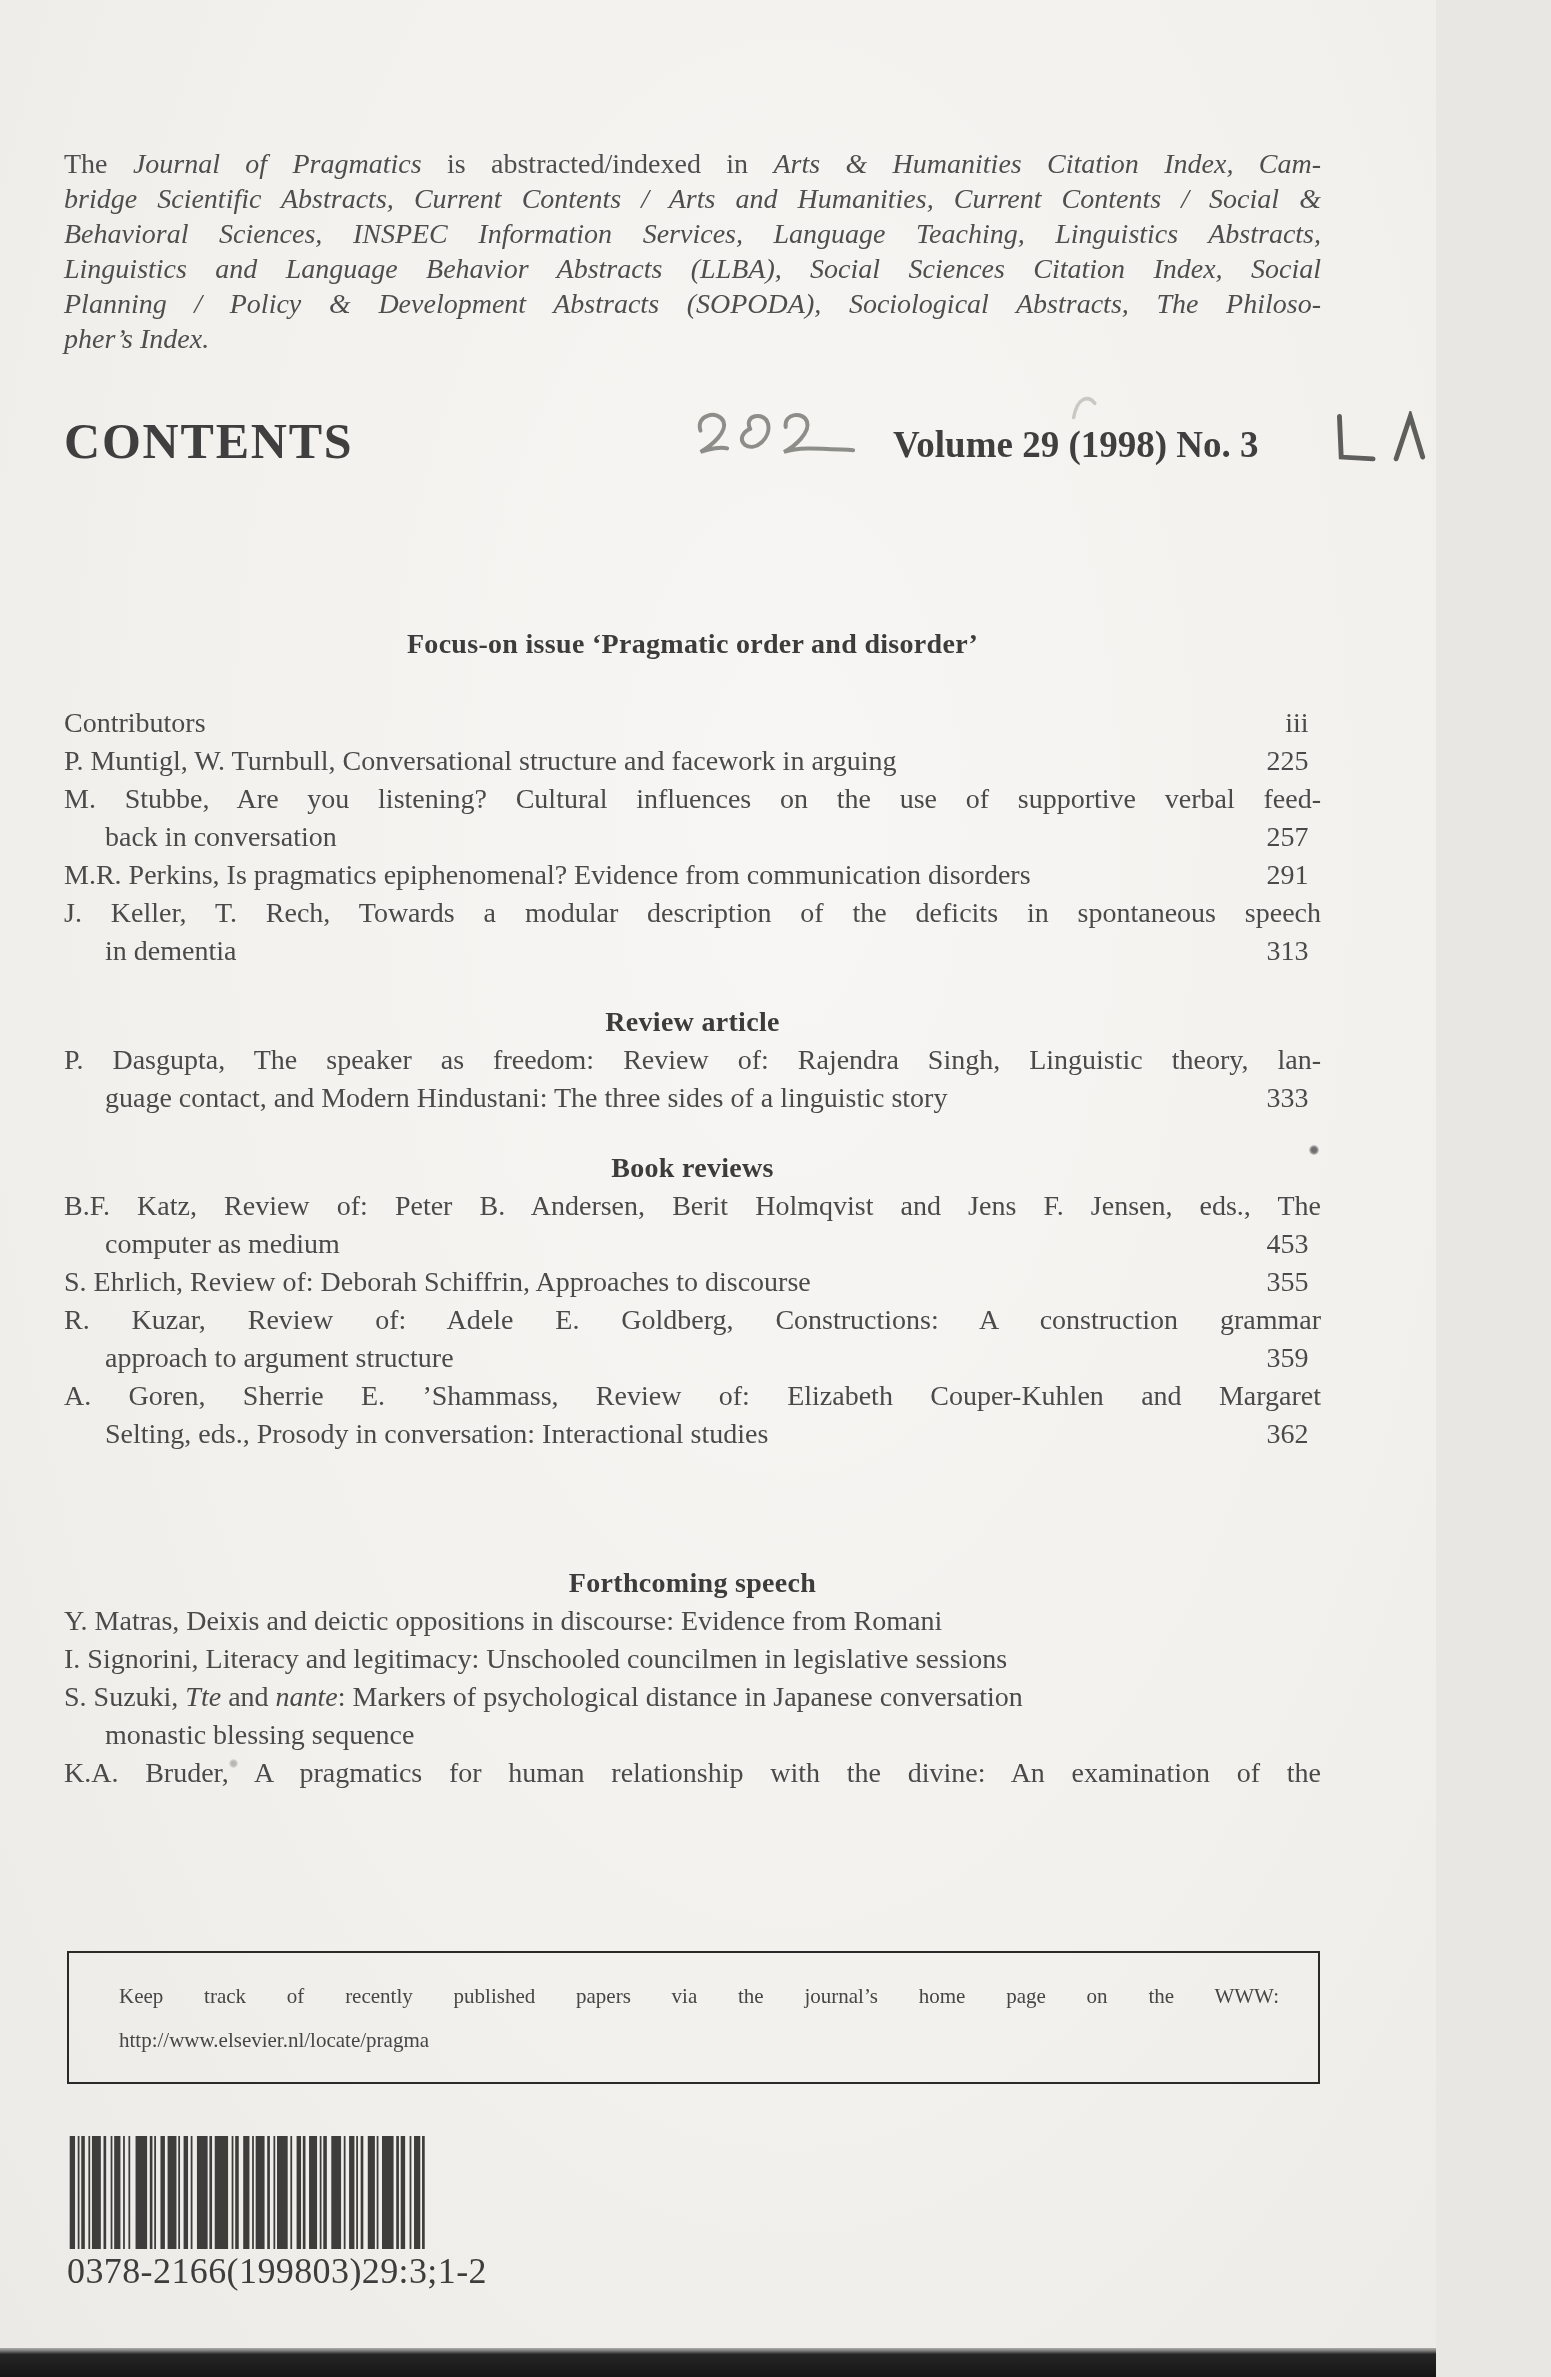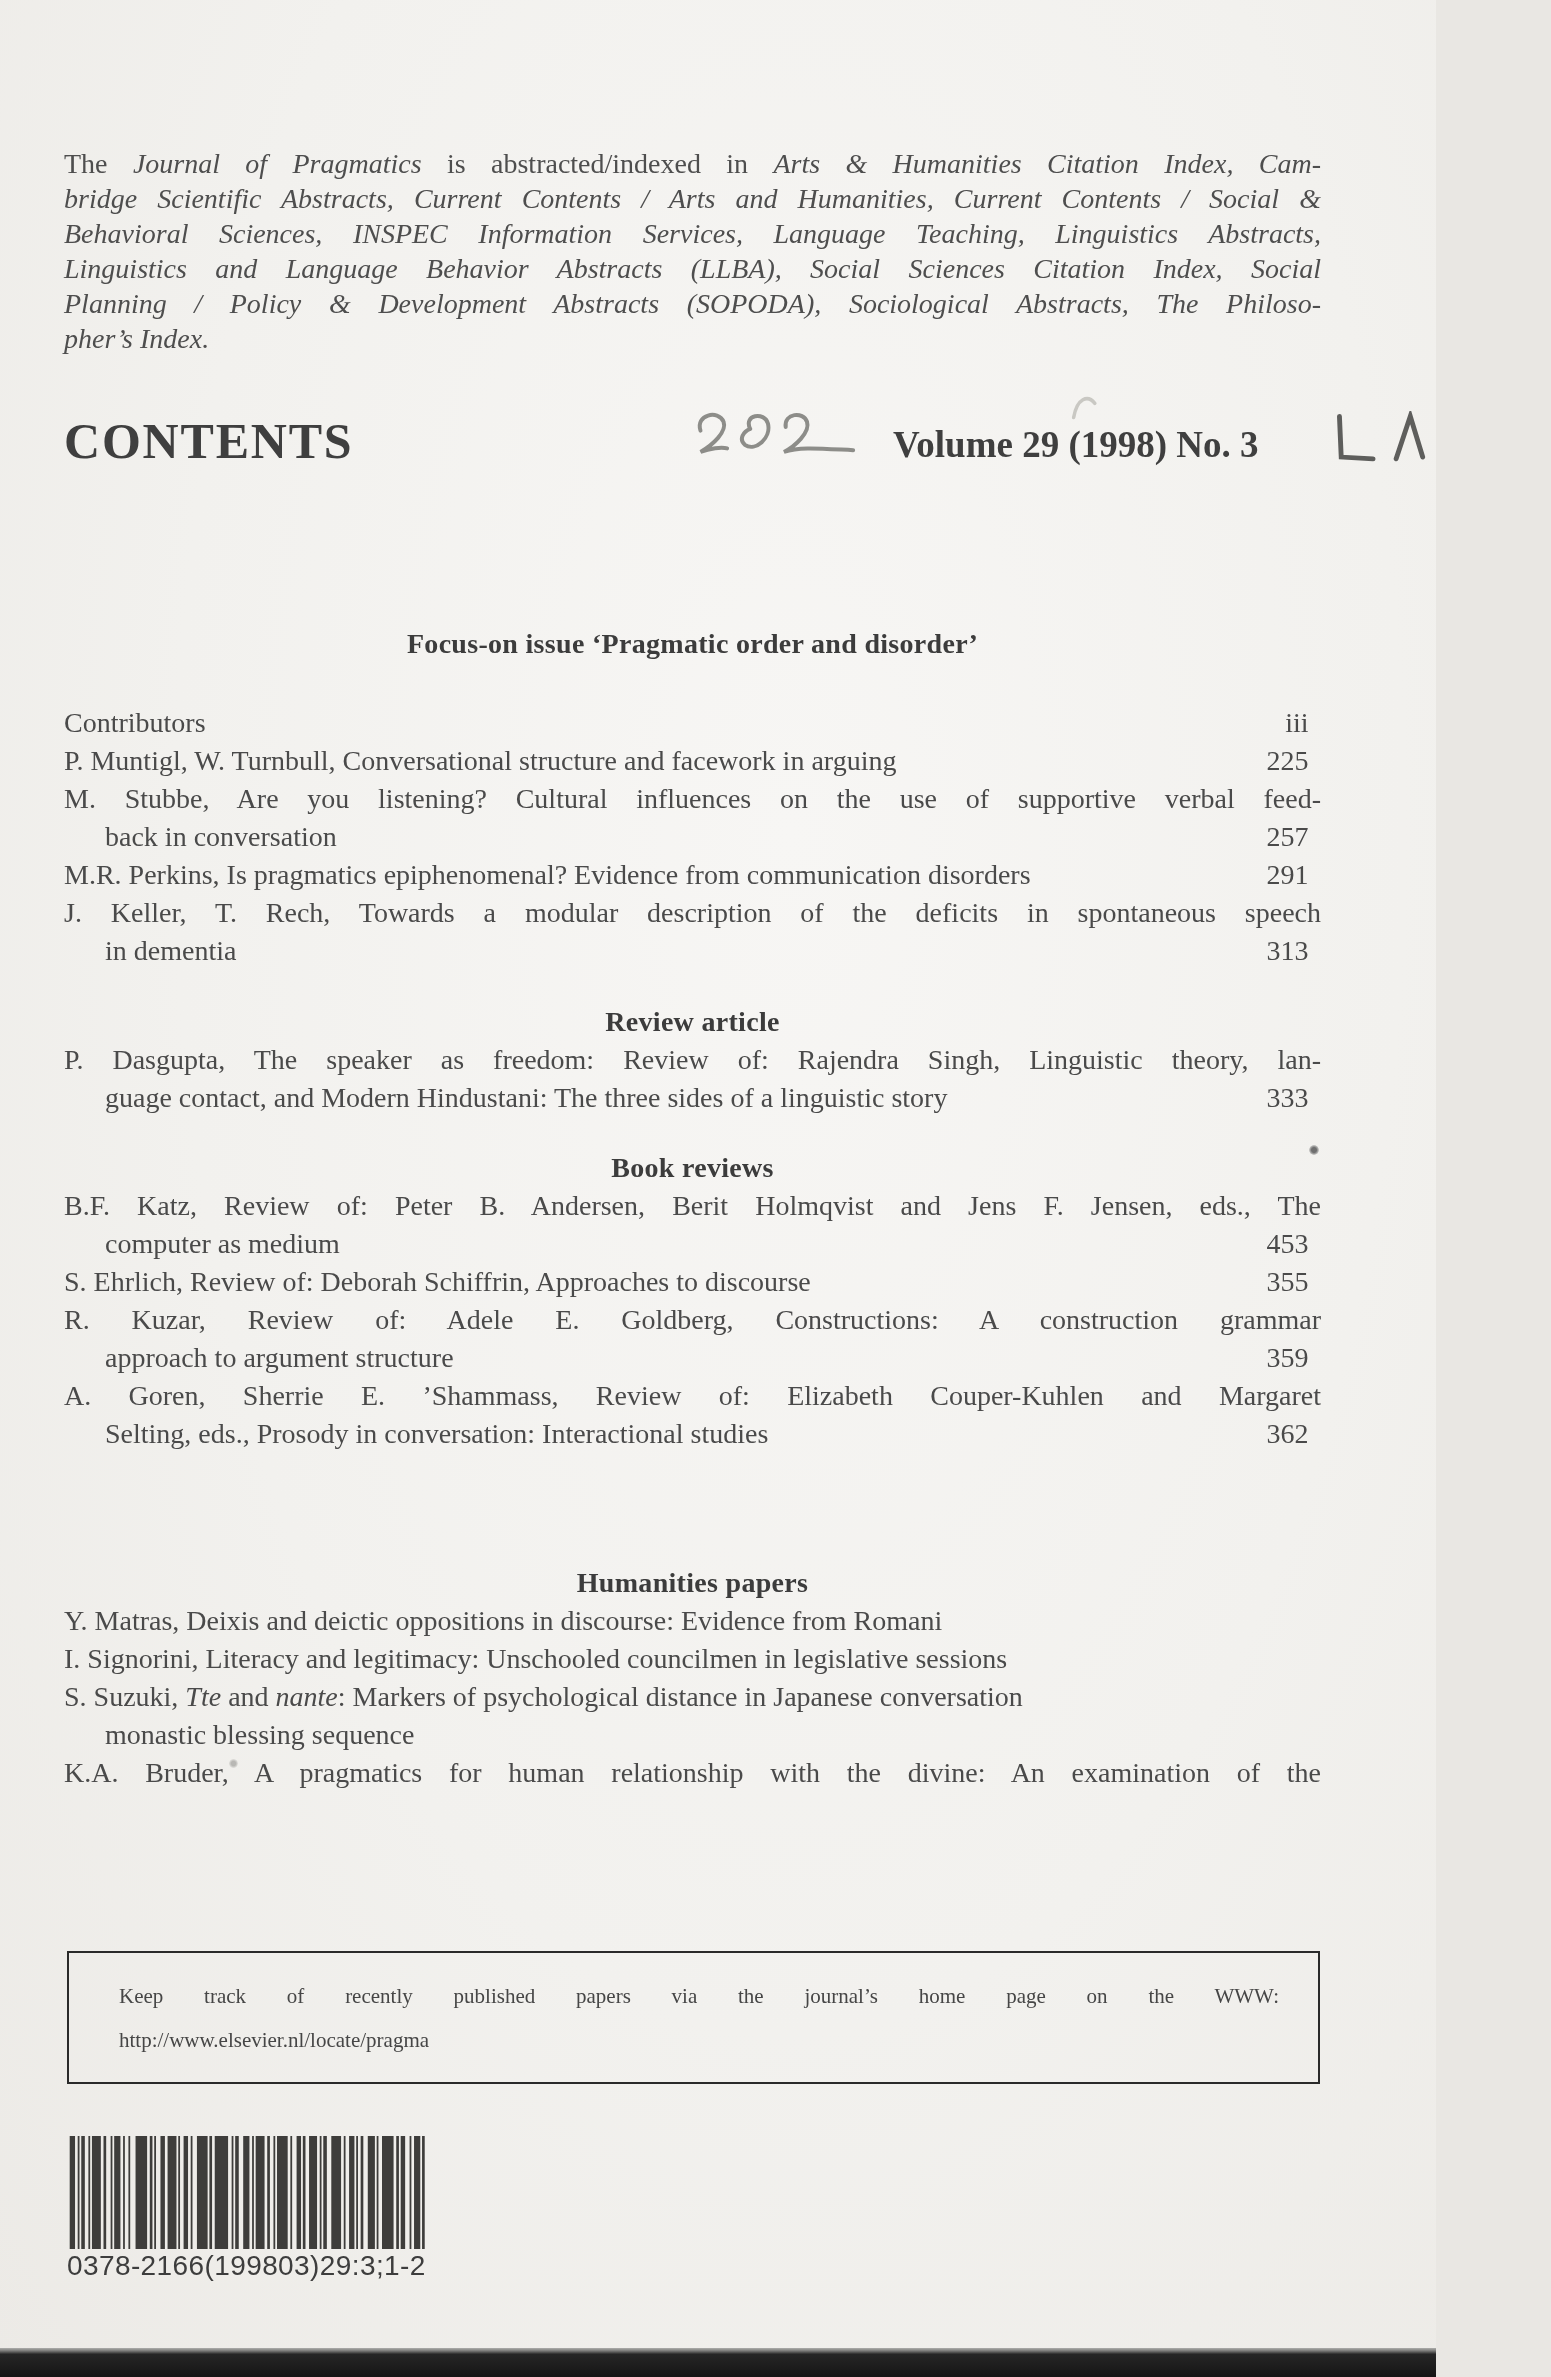--- a/index.html
+++ b/index.html
@@ -29,22 +29,22 @@
   .toc-line.cont{padding-left:41px;}
   .masthead .toc-line.cont{padding-left:0;}
   .fill{text-align:justify;text-align-last:justify;}
   .toc-page{position:absolute;right:12.5px;top:0;color:#4a4a4a;}
   
   .www-box{position:absolute;left:67px;top:1951px;width:1253px;box-sizing:border-box;
     border:2.7px solid #2a2a2a;padding:21.4px 39px 19.6px 50px;font-size:21px;line-height:44px;color:#464646;}
   .www-line1{text-align:justify;text-align-last:justify;}
   
   .barcode-svg{position:absolute;left:69px;top:2136px;}
-  .barcode-text{position:absolute;left:67px;top:2250px;font-family:Liberation Sans, sans-serif;
-    font-size:28px;color:#3d3d3d;letter-spacing:0.4px;}
+  .barcode-text{position:absolute;left:67px;top:2250px;font-family:Liberation Serif, serif;
+    font-size:36px;color:#3d3d3d;letter-spacing:0.4px;}
   
   .scan-strip{position:absolute;left:0;right:0;bottom:0;height:29.5px;
     background:linear-gradient(#aeaeac 0px,#7d7d7b 2.7px,#262626 6.2px,#151515 100%);}
   
   .scribble{position:absolute;left:682px;top:404px;}
   .corner-mark{position:absolute;left:1332px;top:411px;}
   .caret-mark{position:absolute;left:1068px;top:391px;}
   .ink-dot{position:absolute;left:1309px;top:1145px;width:9.8px;height:9.8px;border-radius:50%;
     background:radial-gradient(circle,#6f6f6f 0 35%, rgba(140,140,140,.35) 70%, transparent 75%);}
   .smudge{position:absolute;left:229px;top:1759px;width:9px;height:9px;border-radius:50%;opacity:.55;
@@ -140,21 +140,21 @@
           <div class="toc-line fill"><span class="toc-text"><span>A. Goren, Sherrie E. ’Shammass, Review of: Elizabeth Couper-Kuhlen and Margaret</span></span></div>
           <div class="toc-line cont"><span class="toc-text"><span>Selting, eds., Prosody in conversation: Interactional studies</span></span><span class="toc-page">362</span></div>
         </div>
       </div>
   </div>
 
   <div class="ink-dot"></div>
 
 
   <div class="sec sec-forthcoming">
-    <h2>Humanities papers</h2>
+    <h2>Forthcoming speech</h2>
     <div>
         <div class="toc-item">
           <div class="toc-line"><span class="toc-text"><span>Y. Matras, Deixis and deictic oppositions in discourse: Evidence from Romani</span></span></div>
         </div>
         <div class="toc-item">
           <div class="toc-line"><span class="toc-text"><span>I. Signorini, Literacy and legitimacy: Unschooled councilmen in legislative sessions</span></span></div>
         </div>
         <div class="toc-item">
           <div class="toc-line"><span class="toc-text"><span>S. Suzuki, </span><span class="it">Tte</span><span> and </span><span class="it">nante</span><span>: Markers of psychological distance in Japanese conversation</span></span></div>
         </div>

